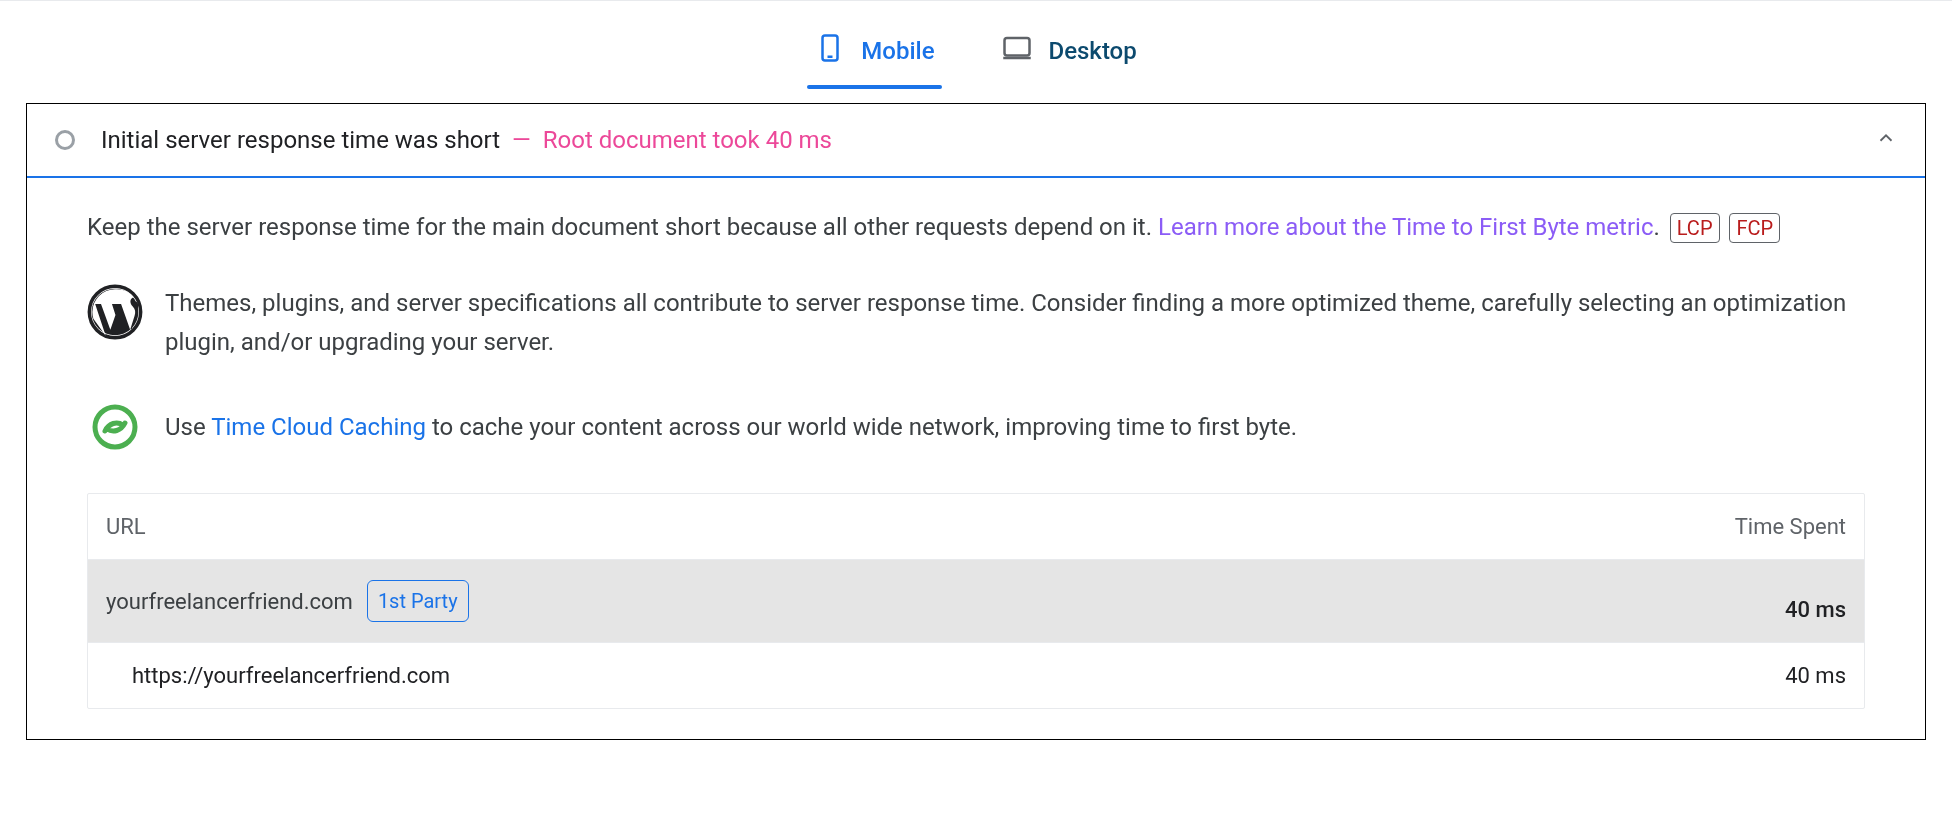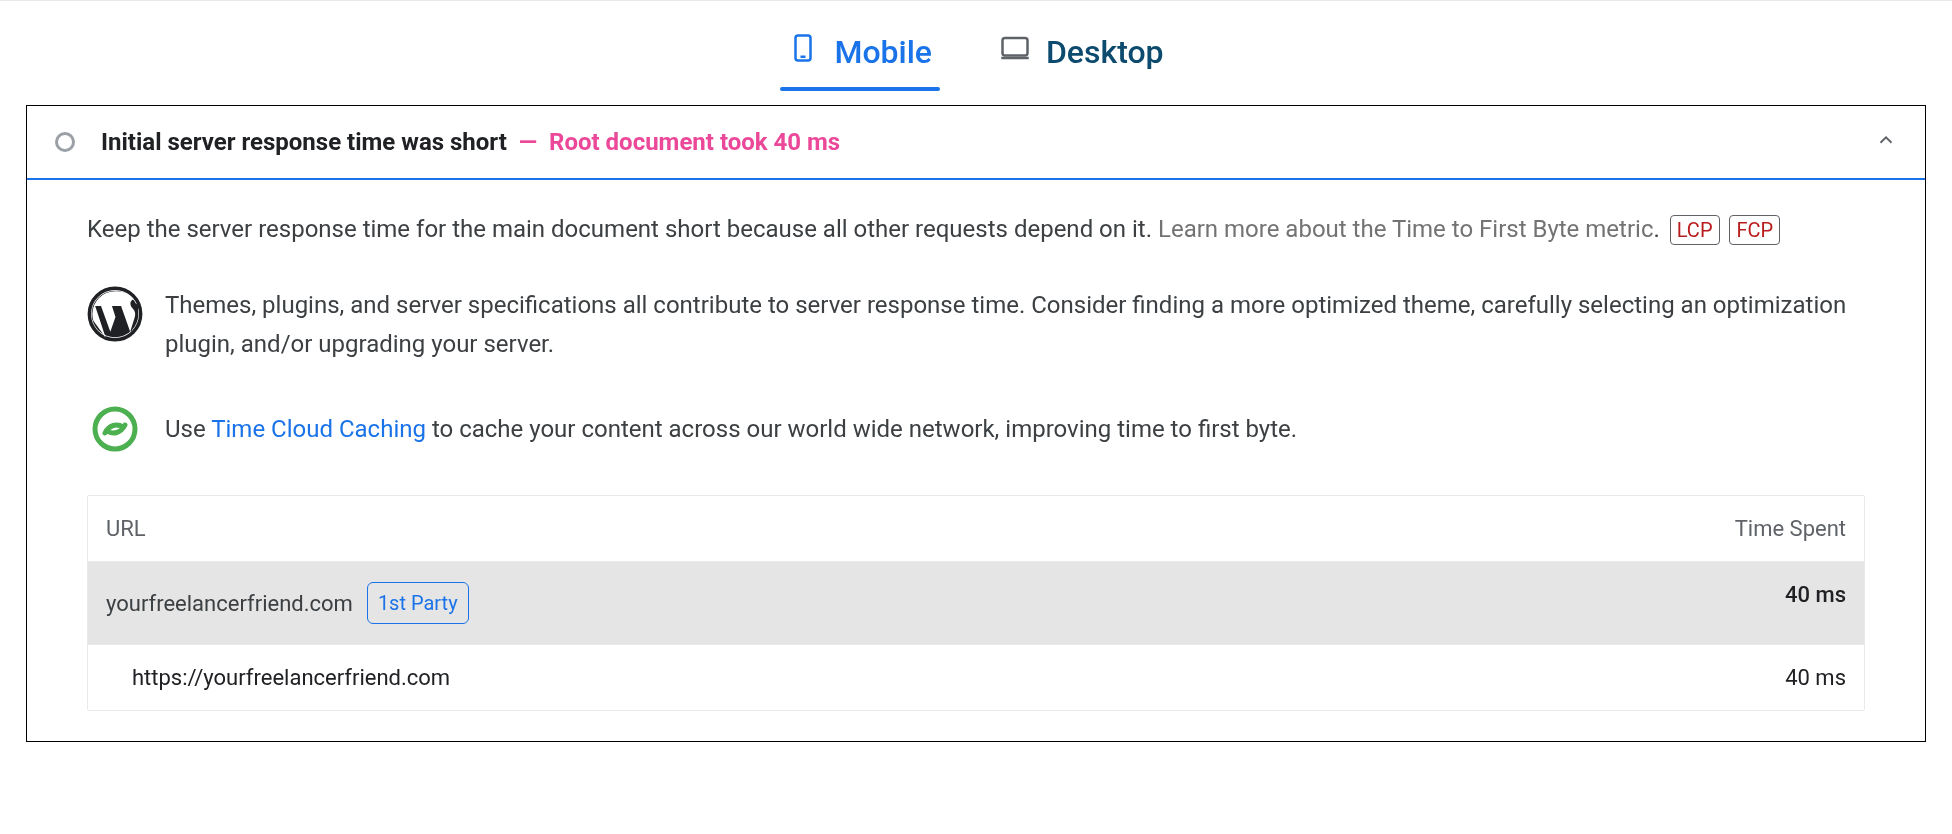--- a/index.html
+++ b/index.html
@@ -19,21 +19,21 @@
       margin-bottom: 14px;
       margin-top: 12px;
     }
     .tab {
       display: flex;
       align-items: center;
       gap: 16px;
       cursor: pointer;
       padding: 10px 4px 20px 4px;
       position: relative;
-      font-size: 32px;
+      font-size: 24px;
       font-weight: 500;
     }
     .tab.active { color: #1a73e8; }
     .tab.active::after {
       content: "";
       position: absolute;
       bottom: 0; left: -4px; right: -4px;
       height: 4px;
       background: #1a73e8;
       border-radius: 2px;
@@ -43,21 +43,20 @@
     .audit-panel {
       border: 1px solid #000;
       margin: 0 6px;
     }
     .audit-header {
       display: flex;
       align-items: center;
       padding: 22px 28px;
       border-bottom: 2px solid #1a73e8;
       cursor: pointer;
-      font-weight: bold;
     }
     .status-circle {
       width: 20px; height: 20px;
       border-radius: 50%;
       border: 3px solid #9aa0a6;
       margin-right: 26px;
       flex-shrink: 0;
     }
     .audit-title {
       font-size: 24px;
@@ -70,21 +69,21 @@
     }
     .chevron-area { margin-left: auto; color: #5f6368; }
     .chevron-area svg { width: 22px; height: 22px; }
     .audit-body { padding: 30px 60px 30px 60px; }
     .description {
       font-size: 24px;
       color: #3c4043;
       line-height: 1.6;
       margin-bottom: 38px;
     }
-    .description a { color: #737373; text-decoration: none; }
+    .description a { color: #8b5cf6; text-decoration: none; }
     .metric-badge {
       display: inline-block;
       border: 1px solid #5f6368;
       border-radius: 4px;
       padding: 1px 6px;
       font-size: 20px;
       color: #b91c1c;
       margin-left: 4px;
       line-height: 1.3;
     }
@@ -106,21 +105,21 @@
       line-height: 1.6;
     }
     .tip-text a { color: #1a73e8; text-decoration: none; }
     .url-table {
       border: 1px solid #e8eaed;
       border-radius: 2px;
       margin-top: 30px;
     }
     .url-row {
       display: flex;
-      align-items: flex-start;
+      align-items: flex-end;
       padding: 20px 18px;
       font-size: 22px;
     }
     .url-header { color: #5f6368; border-bottom: 1px solid #e8eaed; }
     .url-group {
       background: #e5e5e5;
       color: #3c4043;
       border-bottom: 1px solid #e8eaed;
     }
     .url-col { flex: 1; display: flex; align-items: center; gap: 14px; }

